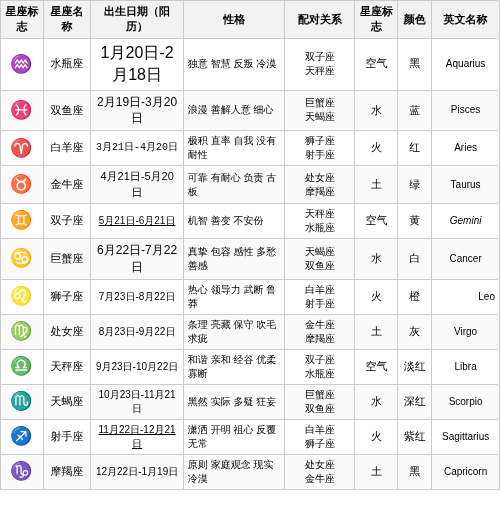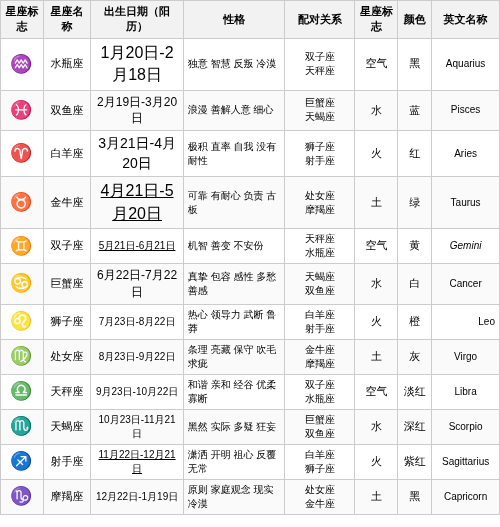--- a/index.html
+++ b/index.html
@@ -90,32 +90,32 @@
         <td class="char-cell">浪漫 善解人意 细心</td>
         <td class="match-cell" style="white-space: pre-line;">巨蟹座
 天蝎座</td>
         <td>水</td>
         <td>蓝</td>
         <td style="font-size: 10px;">Pisces</td>
       </tr>
       <tr>
         <td class="sign-symbol">♈</td>
         <td>白羊座</td>
-        <td style="font-size: 14px;">3月21日-4月20日</td>
+        <td style="font-size: 10px; font-family: Liberation Mono, monospace;">3月21日-4月20日</td>
         <td class="char-cell">极积 直率 自我 没有耐性</td>
         <td class="match-cell" style="white-space: pre-line;">狮子座
 射手座</td>
         <td>火</td>
         <td>红</td>
         <td style="font-size: 10px;">Aries</td>
       </tr>
       <tr>
         <td class="sign-symbol">♉</td>
         <td>金牛座</td>
-        <td style="font-size: 16px; text-decoration: underline;">4月21日-5月20日</td>
+        <td style="font-size: 11px;">4月21日-5月20日</td>
         <td class="char-cell">可靠 有耐心 负责 古板</td>
         <td class="match-cell" style="white-space: pre-line;">处女座
 摩羯座</td>
         <td>土</td>
         <td>绿</td>
         <td style="font-size: 10px;">Taurus</td>
       </tr>
       <tr>
         <td class="sign-symbol">♊</td>
         <td>双子座</td>

